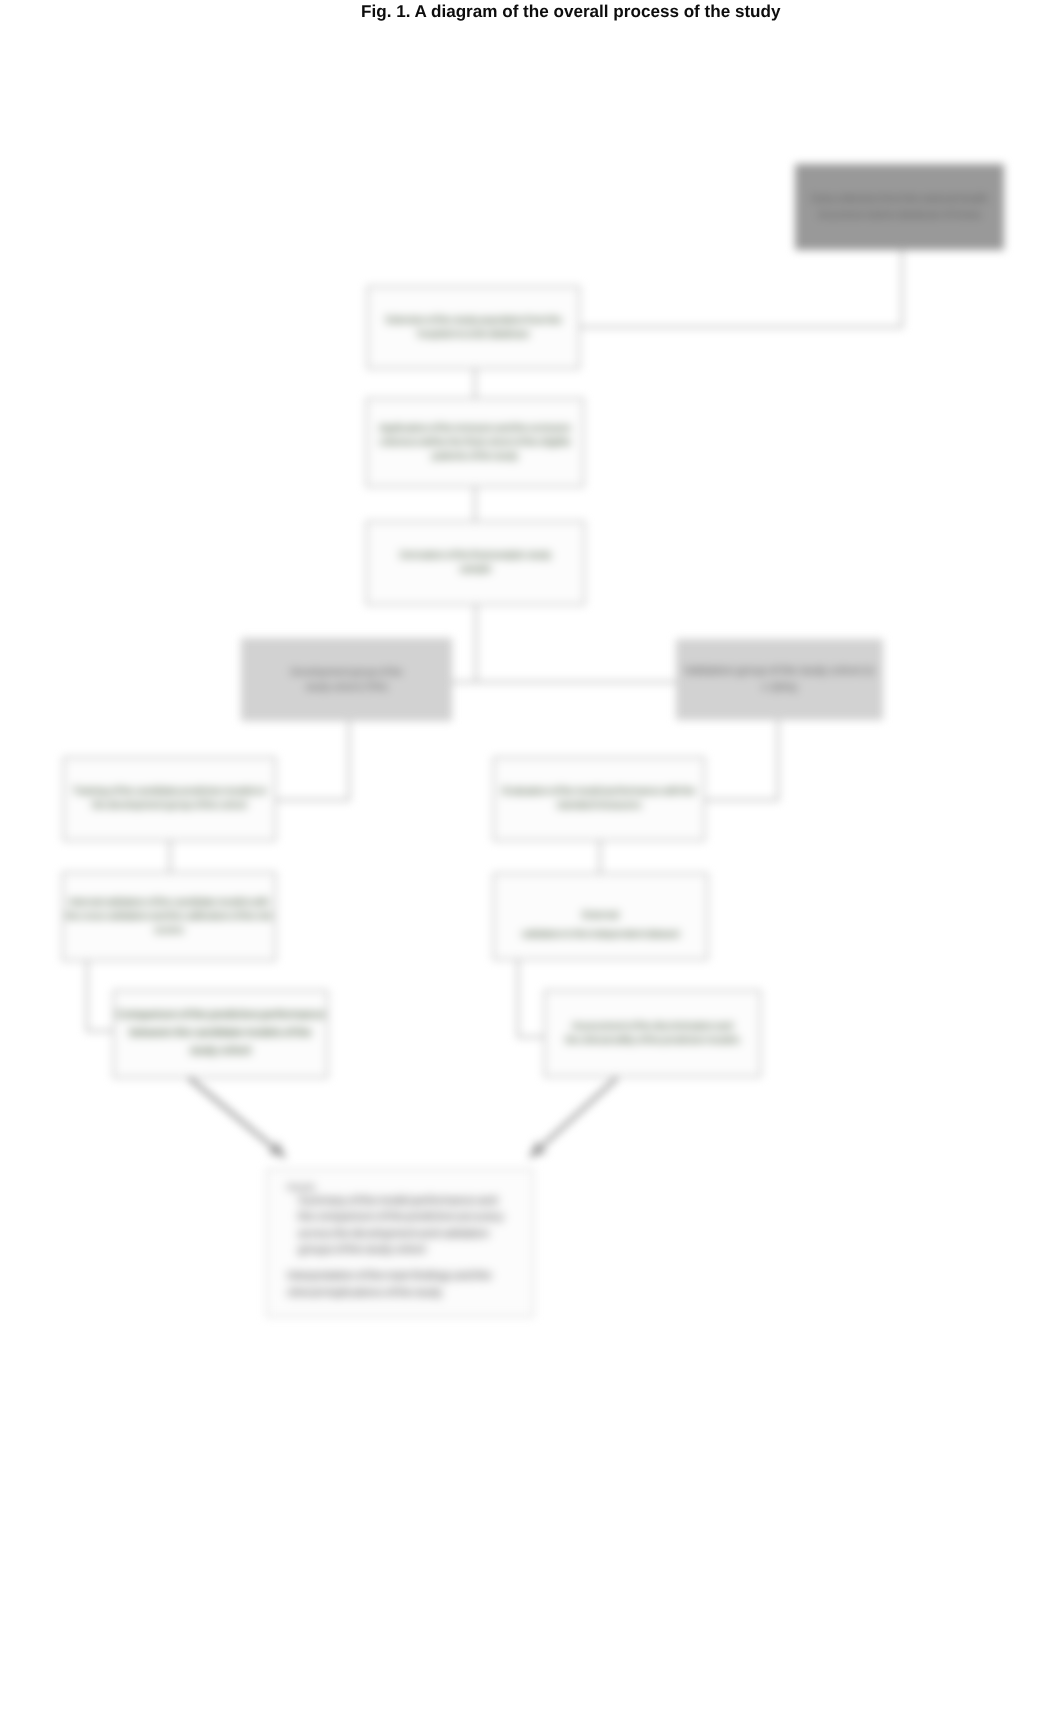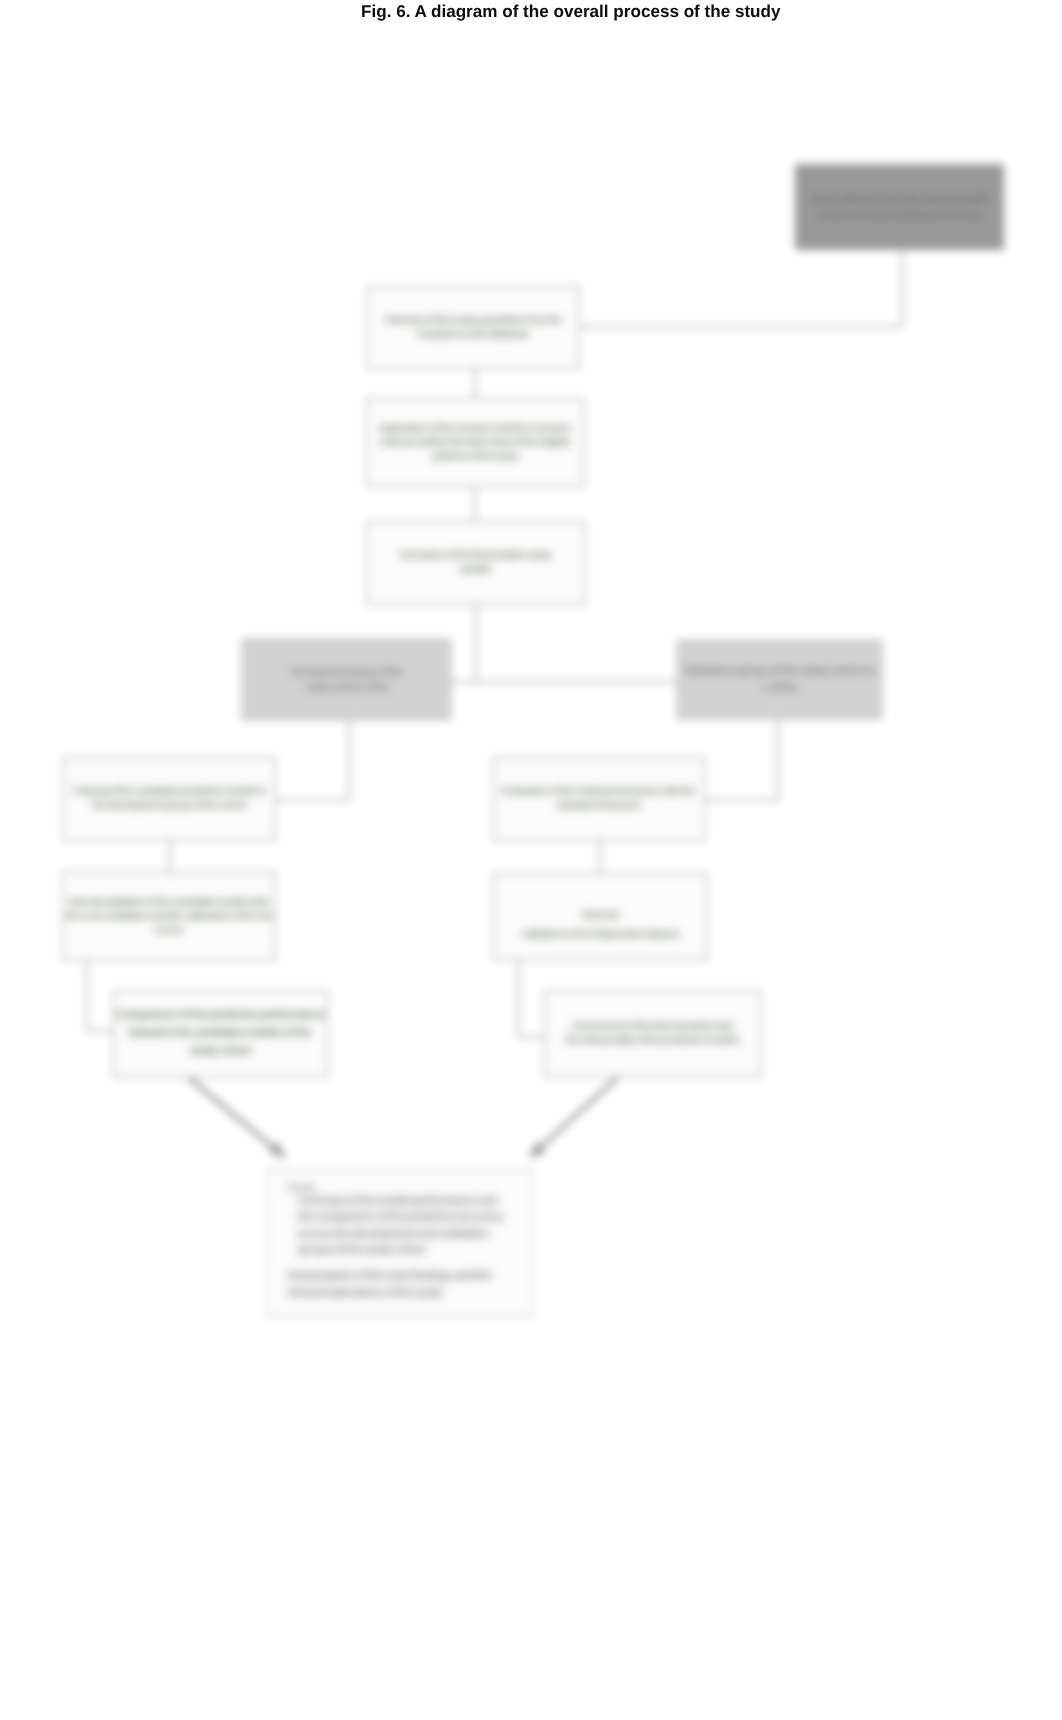--- a/index.html
+++ b/index.html
@@ -29,21 +29,21 @@
   .gray .n6tx{padding:0 6px;font-size:11px;letter-spacing:0.3px;}
   .white .n11tx{font-size:11.5px;line-height:1.55;}
   .white .n10tx{margin-top:16px;line-height:1.9;}
   .ln{position:absolute;background:#b2b2b2;}
   svg.arrows{position:absolute;left:0;top:0;width:1062px;height:1720px;}
 </style>
 </head>
 <body>
 
 <div id="page">
-  <div id="title">Fig. 6. A diagram of the overall process of the study</div>
+  <div id="title">Fig. 1. A diagram of the overall process of the study</div>
 
   <div id="diagram">
 
   <div class="ln" style="left:901px;top:248px;width:2px;height:79px;"></div>
   <div class="ln" style="left:578px;top:326px;width:325px;height:2px;"></div>
   <div class="ln" style="left:474px;top:368px;width:2px;height:31px;"></div>
   <div class="ln" style="left:474px;top:486px;width:2px;height:36px;"></div>
   <div class="ln" style="left:475px;top:604px;width:2px;height:78px;"></div>
   <div class="ln" style="left:451px;top:681px;width:226px;height:2px;"></div>
 

